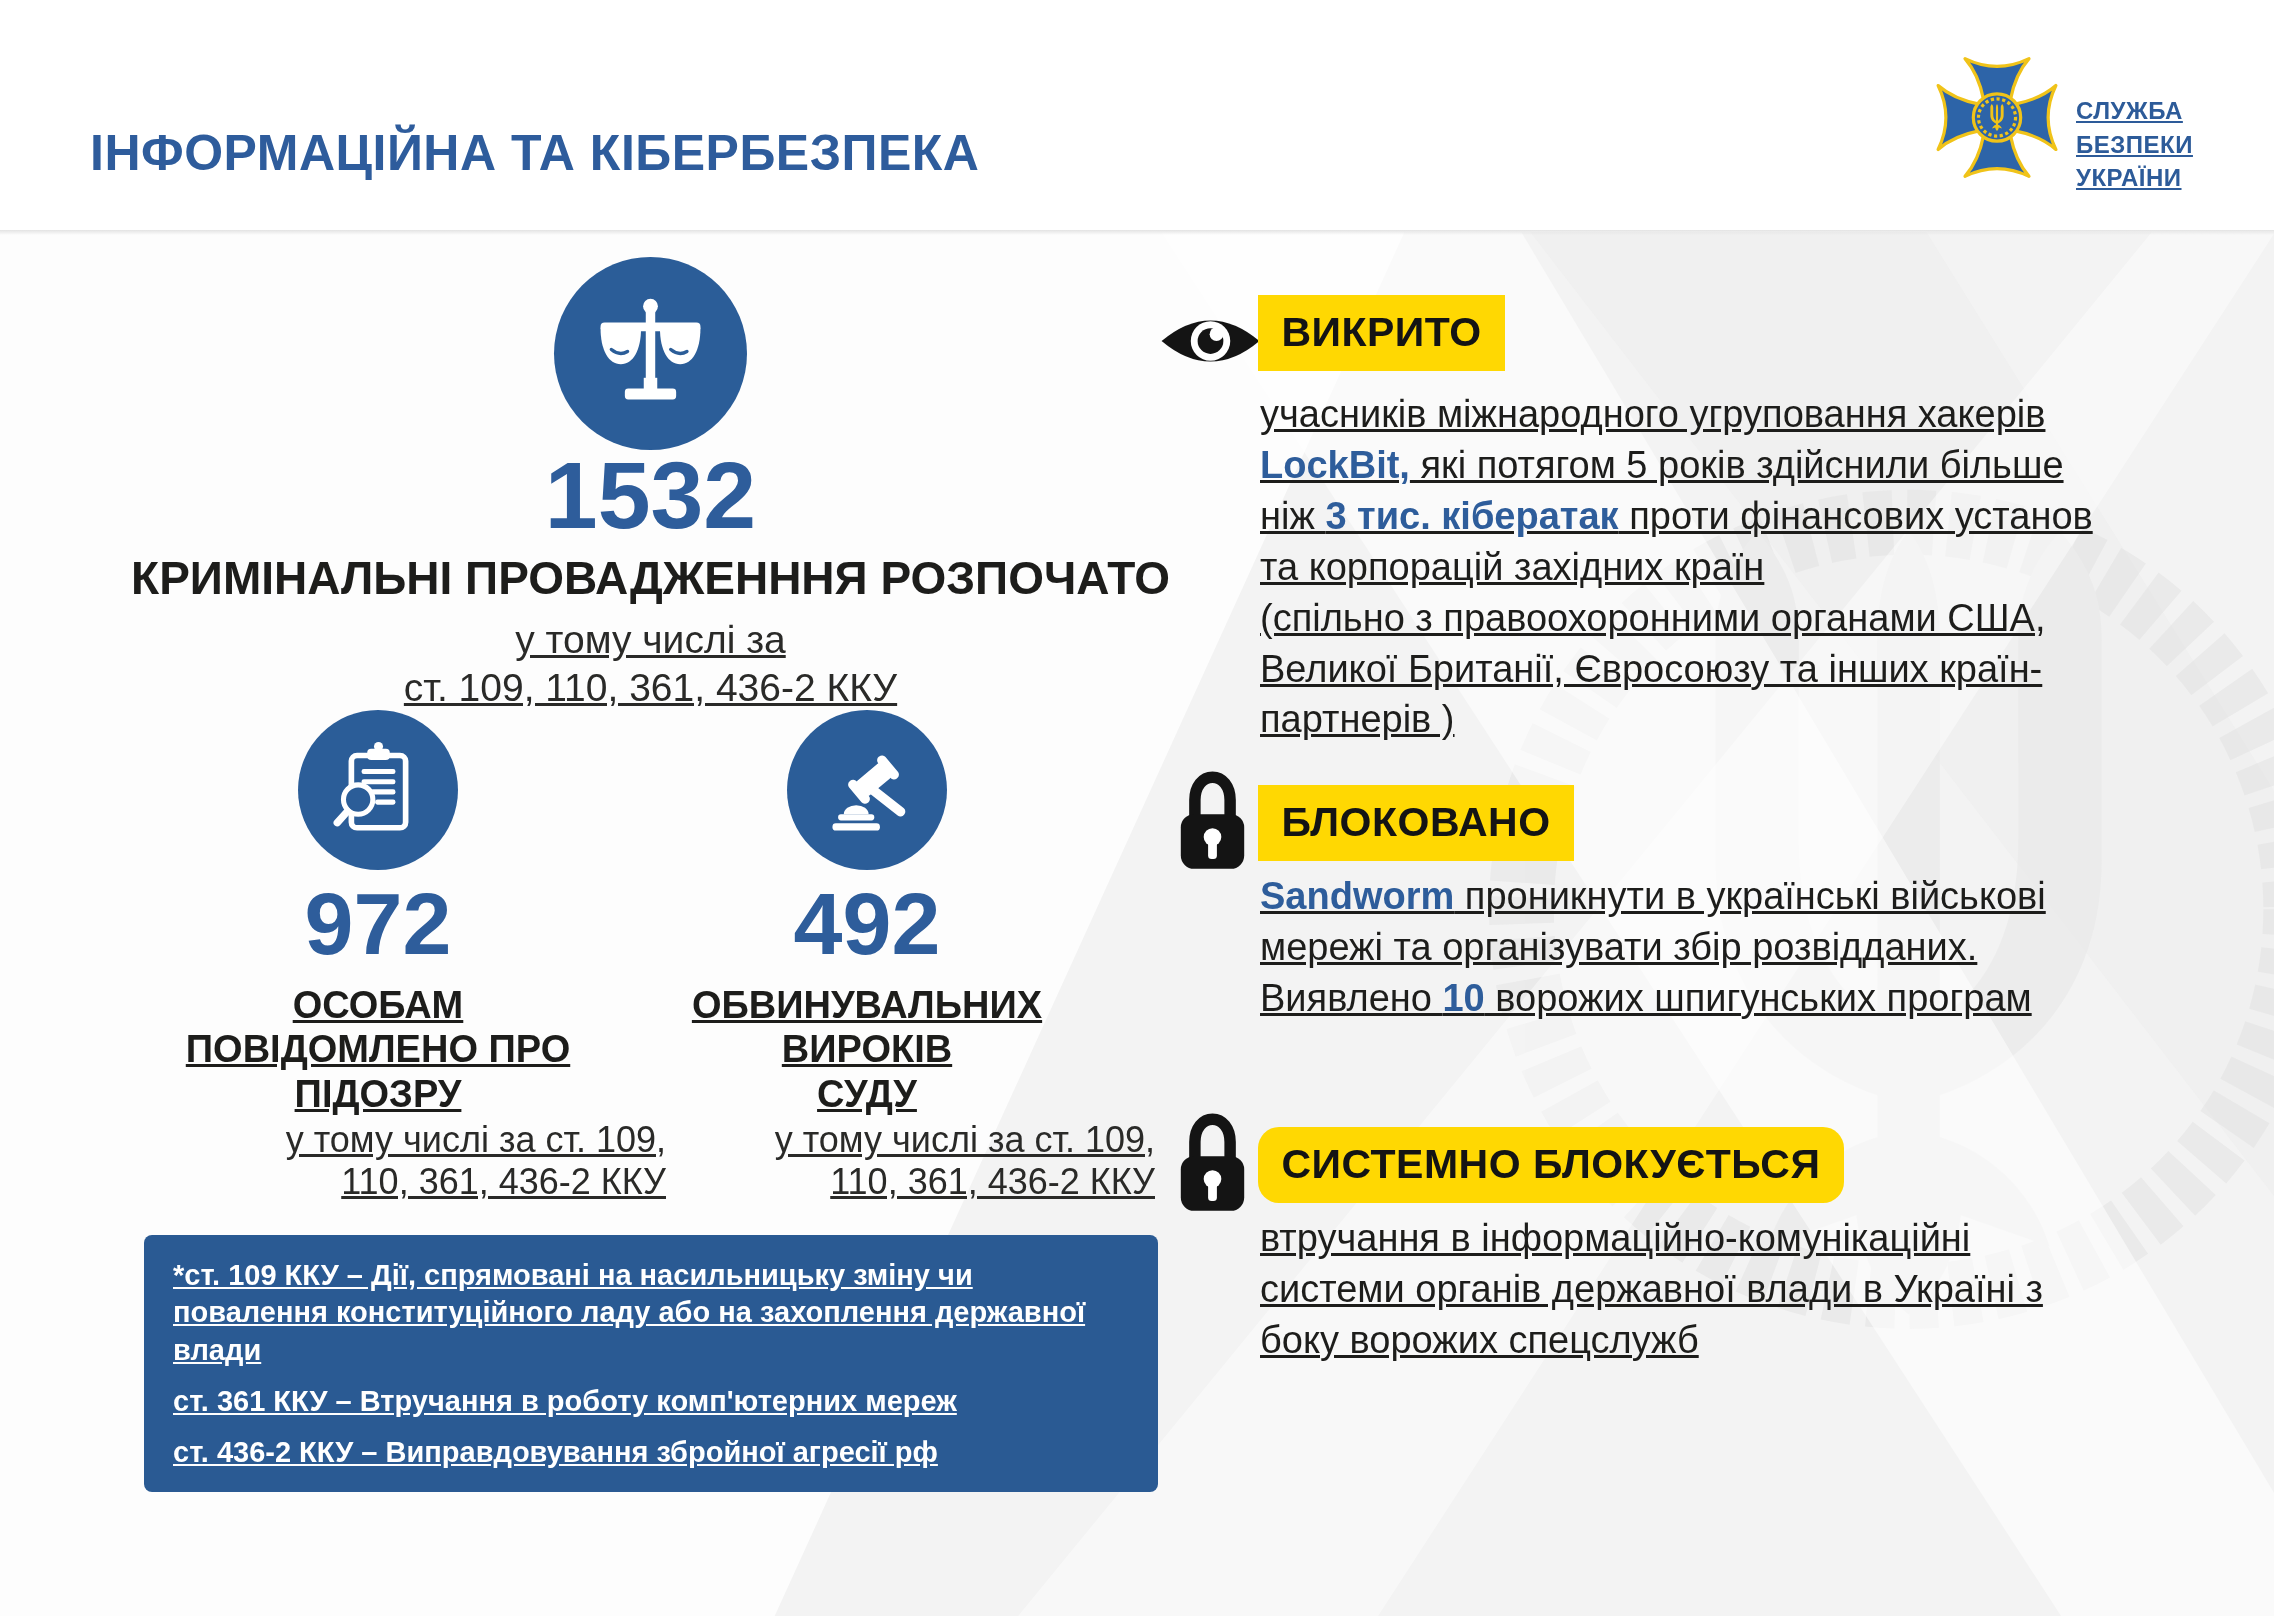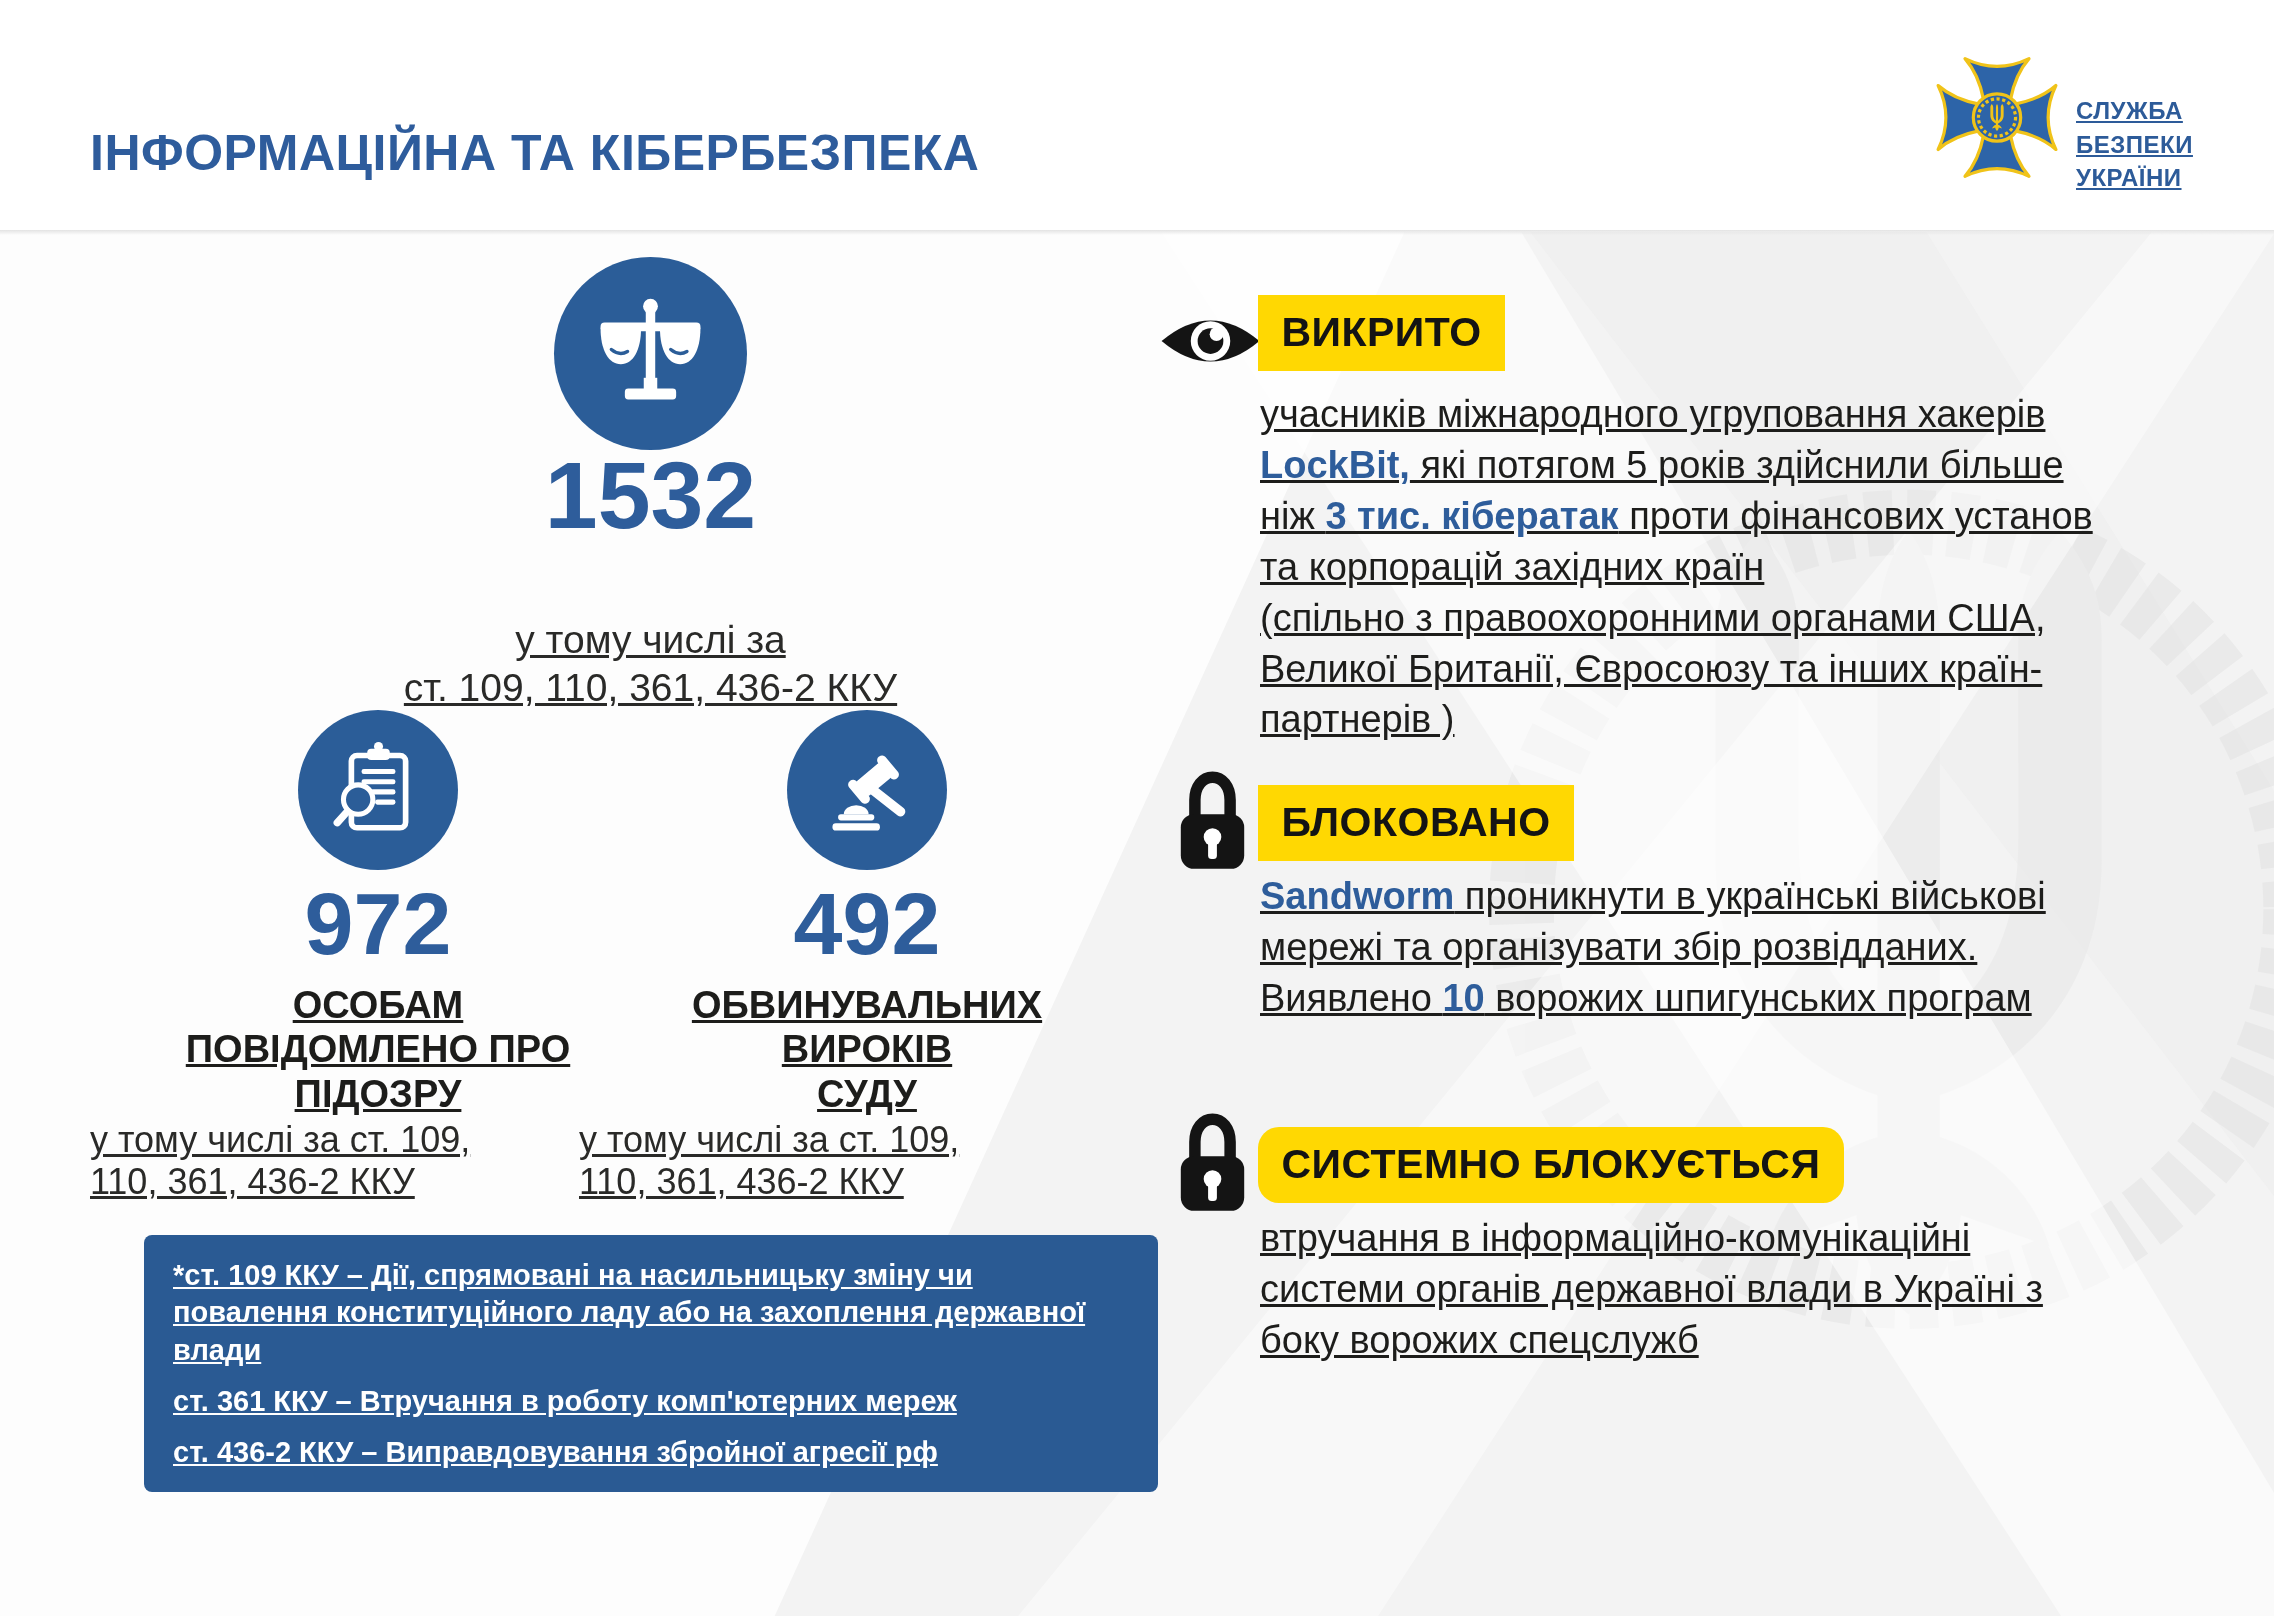--- a/index.html
+++ b/index.html
@@ -29,21 +29,21 @@
     font-weight:700;color:#1d1d1b;z-index:1;}
   #main-note{left:52px;top:616px;width:1197px;text-align:center;font-size:39px;
     line-height:1.22;color:#2a2a28;z-index:1;}
   .sub-circle{width:160px;height:160px;}
   #sub-circle-0{left:298px;top:710px;}
   #sub-circle-1{left:787px;top:710px;}
   .sub-value{top:880px;width:576px;text-align:center;font-size:88px;font-weight:700;
     color:#2e5d9b;line-height:1;z-index:1;}
   .sub-label{top:983px;width:576px;text-align:center;font-size:38px;font-weight:700;
     line-height:1.17;color:#1d1d1b;z-index:1;}
-  .sub-note{top:1119px;width:576px;text-align:left;font-size:36px;line-height:1.18;
+  .sub-note{top:1119px;width:576px;text-align:right;font-size:36px;line-height:1.18;
     color:#2a2a28;z-index:1;}
   .col0{left:90px;} .col1{left:579px;}
   #footnote-box{left:144px;top:1235px;width:1014px;box-sizing:border-box;
     background:#2a5a93;color:#ffffff;padding:21.6px 29px 16px 29px;z-index:1;border-radius:8px;}
   #footnote-box p{margin:0 0 13.5px 0;font-size:29px;font-weight:700;line-height:1.3;}
   
   .badge{background:#ffd802;color:#141414;font-size:41px;font-weight:700;
     padding:14.4px 23.4px;display:inline-block;letter-spacing:0.5px;z-index:1;}
   #badge-0{left:1258px;top:295px;} #badge-1{left:1258px;top:785px;} #badge-2{left:1258px;top:1127px;border-radius:21px;}
   .para{width:1026px;font-size:38px;line-height:1.34;color:#1d1d1b;z-index:1;}
@@ -107,20 +107,21 @@
       <rect x="26" y="54" width="148" height="13" rx="6"></rect>
       <path d="M26,62 L86,62 C86,96 74,116 56,116 C38,116 26,96 26,62 Z"></path>
       <path d="M114,62 L174,62 C174,96 162,116 144,116 C126,116 114,96 114,62 Z"></path>
       <path d="M42,94 Q54,104 66,97" fill="none" stroke="#2b5d98" stroke-width="5" stroke-linecap="round"></path>
       <path d="M130,94 Q142,104 154,97" fill="none" stroke="#2b5d98" stroke-width="5" stroke-linecap="round"></path>
       <rect x="90" y="136" width="20" height="20"></rect>
       <rect x="62" y="152" width="76" height="16" rx="5"></rect>
     </svg>
   </div>
   <div id="main-value" class="abs">1532</div>
+  <div id="main-label" class="abs">КРИМІНАЛЬНІ ПРОВАДЖЕНННЯ РОЗПОЧАТО</div>
   <div id="main-note" class="abs preline">у тому числі за
 ст. 109, 110, 361, 436-2 ККУ</div>
 
   <div id="sub-circle-0" class="abs circle sub-circle">
     <svg width="113" height="113" viewBox="0 0 200 200">
       <rect x="52" y="38" width="96" height="128" rx="10" fill="none" stroke="#ffffff" stroke-width="10"></rect>
       <circle cx="100" cy="22" r="8" fill="#ffffff"></circle>
       <rect x="80" y="26" width="40" height="20" rx="7" fill="#ffffff"></rect>
       <rect x="70" y="62" width="60" height="9" rx="4" fill="#ffffff"></rect>
       <rect x="70" y="80" width="60" height="9" rx="4" fill="#ffffff"></rect>

